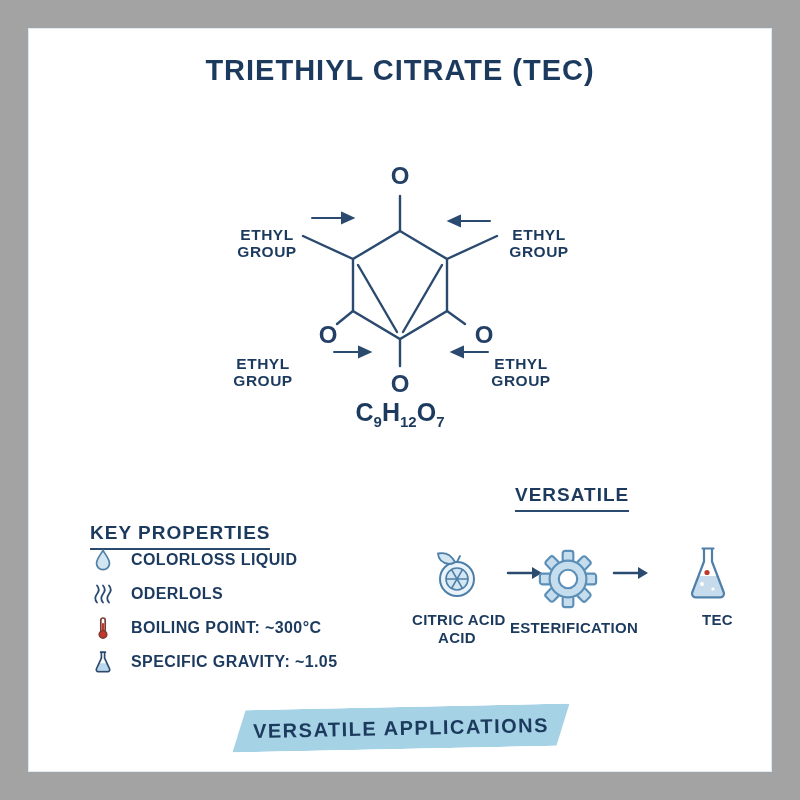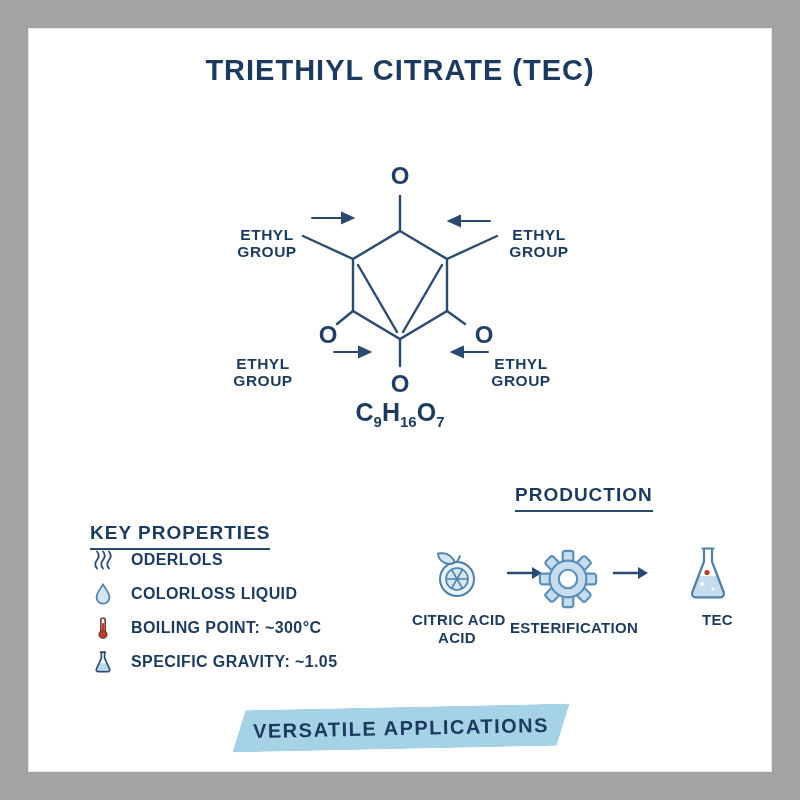--- a/index.html
+++ b/index.html
@@ -109,66 +109,66 @@
       <text x="539" y="240">ETHYL</text>
       <text x="539" y="257">GROUP</text>
       <text x="263" y="369">ETHYL</text>
       <text x="263" y="386">GROUP</text>
       <text x="521" y="369">ETHYL</text>
       <text x="521" y="386">GROUP</text>
     </g>
   </svg>
 
   <div class="formula">
-    <span>C</span><sub>9</sub><span>H</span><sub>16</sub><span>O</span><sub>7</sub>
+    <span>C</span><sub>9</sub><span>H</span><sub>12</sub><span>O</span><sub>7</sub>
   </div>
 
   <div class="section-heading heading-key-properties">KEY PROPERTIES</div>
 
   <div class="props">
+    <div class="prop-row">
+      <span class="prop-icon">
+        <svg width="24" height="24" viewBox="0 0 24 24">
+          <path d="M12 2.5 C9.2 6.8 5.5 11.4 5.5 15.2 a6.5 6.5 0 0 0 13 0 C18.5 11.4 14.8 6.8 12 2.5 Z" fill="#d3e6f2" stroke="#4d7fa8" stroke-width="1.7"></path>
+        </svg>
+      </span>
+      <span class="prop-label">COLORLOSS LIQUID</span>
+    </div>
     <div class="prop-row">
       <span class="prop-icon">
         <svg width="24" height="24" viewBox="0 0 24 24" fill="none" stroke="#2b4a70" stroke-width="1.8" stroke-linecap="round">
           <path d="M6 3.5 q3.5 4 0 8.5 t0 8.5"></path>
           <path d="M12 3.5 q3.5 4 0 8.5 t0 8.5"></path>
           <path d="M18 3.5 q3.5 4 0 8.5 t0 8.5"></path>
         </svg>
       </span>
       <span class="prop-label">ODERLOLS</span>
     </div>
     <div class="prop-row">
       <span class="prop-icon">
         <svg width="24" height="24" viewBox="0 0 24 24">
-          <path d="M12 2.5 C9.2 6.8 5.5 11.4 5.5 15.2 a6.5 6.5 0 0 0 13 0 C18.5 11.4 14.8 6.8 12 2.5 Z" fill="#d3e6f2" stroke="#4d7fa8" stroke-width="1.7"></path>
-        </svg>
-      </span>
-      <span class="prop-label">COLORLOSS LIQUID</span>
-    </div>
-    <div class="prop-row">
-      <span class="prop-icon">
-        <svg width="24" height="24" viewBox="0 0 24 24">
           <rect x="9.8" y="2" width="4.4" height="14" rx="2.2" fill="#ffffff" stroke="#7a3b35" stroke-width="1.7"></rect>
           <line x1="12" y1="8" x2="12" y2="15.5" stroke="#c0392b" stroke-width="2.2" stroke-linecap="round"></line>
           <circle cx="12" cy="18.4" r="3.8" fill="#c0392b" stroke="#7a3b35" stroke-width="1.5"></circle>
         </svg>
       </span>
       <span class="prop-label">BOILING POINT: ~300°C</span>
     </div>
     <div class="prop-row">
       <span class="prop-icon">
         <svg width="24" height="24" viewBox="0 0 24 24">
           <path d="M8.4 13.2 h7.2 l2.2 5.6 a1.3 1.3 0 0 1 -1.2 1.8 H7.4 a1.3 1.3 0 0 1 -1.2 -1.8 Z" fill="#b9d8ec"></path>
           <path d="M9.6 2.2 h4.8 M10.4 2.6 v5.6 L5.4 19 a1.9 1.9 0 0 0 1.8 2.6 h9.6 a1.9 1.9 0 0 0 1.8 -2.6 L13.6 8.2 V2.6" fill="none" stroke="#2b4a70" stroke-width="1.7" stroke-linecap="round" stroke-linejoin="round"></path>
         </svg>
       </span>
       <span class="prop-label">SPECIFIC GRAVITY: ~1.05</span>
     </div>
   </div>
 
-  <div class="section-heading heading-production">PRODUCTION</div>
+  <div class="section-heading heading-production">VERSATILE</div>
 
   <div class="flow">
 
     <div class="step step-citric">
       <span>
         <svg width="56" height="56" viewBox="0 0 56 56">
           <circle cx="28" cy="33" r="17" fill="#eaf3f9" stroke="#4d7fa8" stroke-width="2"></circle>
           <circle cx="28" cy="33" r="11" fill="#d3e6f2" stroke="#4d7fa8" stroke-width="1.6"></circle>
           <g stroke="#4d7fa8" stroke-width="1.5">
             <line x1="28" y1="33" x2="39" y2="33"></line>

